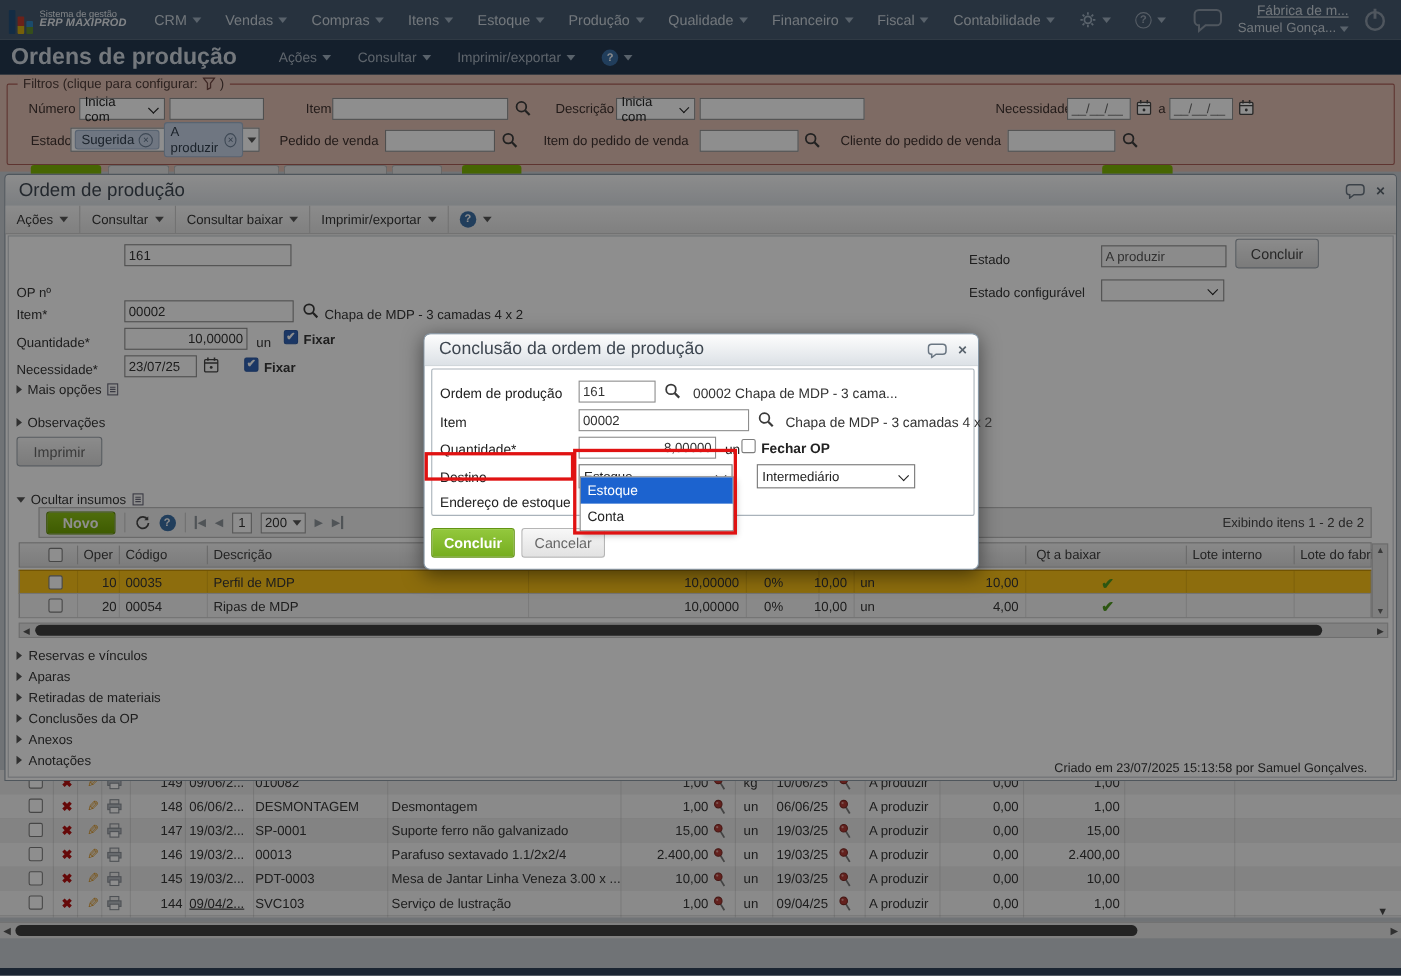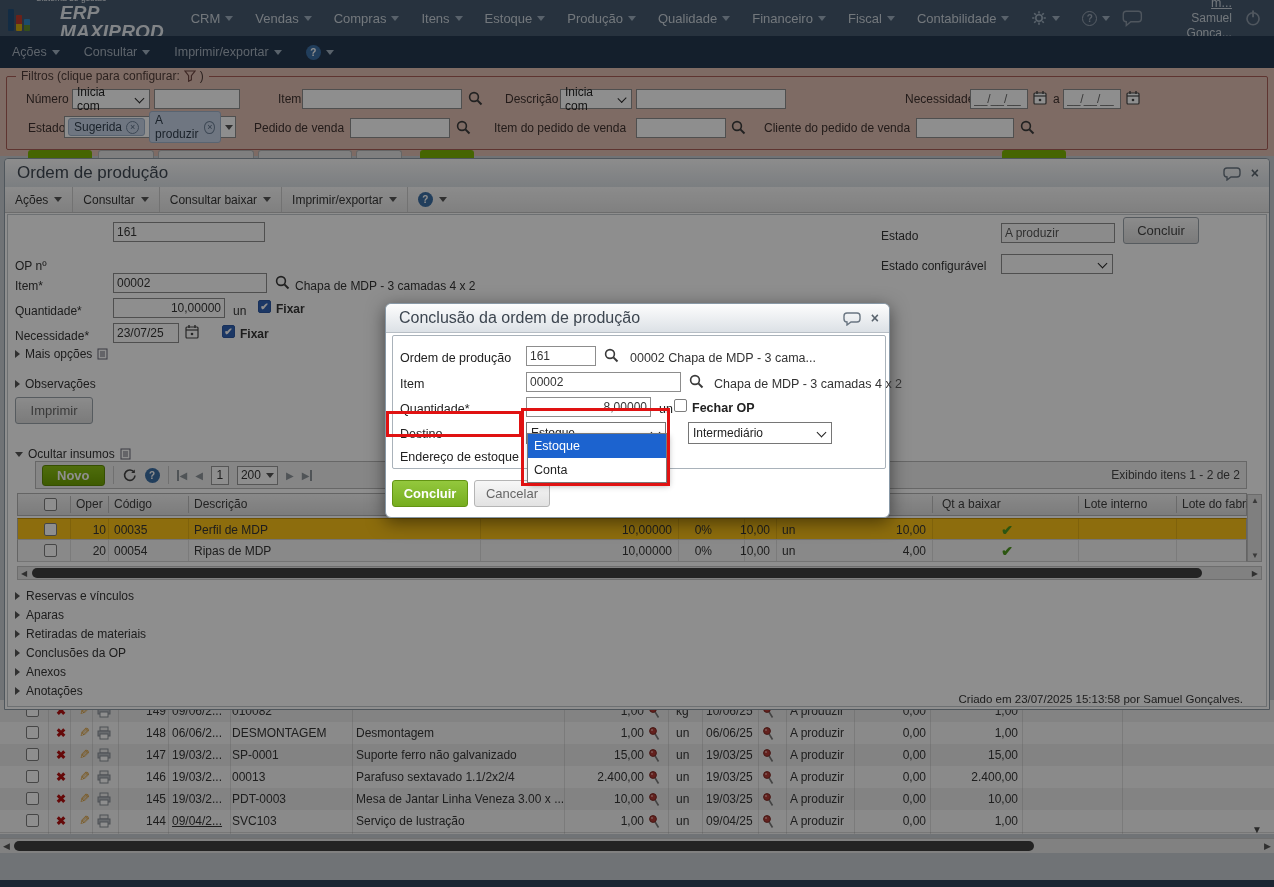--- a/index.html
+++ b/index.html
@@ -6,21 +6,21 @@
   #screen{position:relative;width:1274px;height:887px;overflow:hidden;
     font-family:"Liberation Sans",sans-serif;font-size:12px;color:#333;background:#c9ced3;}
   .abs{position:absolute;}
   
   #topnav{left:0;top:0;width:1274px;height:36px;background:#44586e;display:flex;align-items:center;}
   .logo{display:flex;align-items:center;gap:6px;padding:0 14px 0 8px;}
   .bars{display:flex;align-items:flex-end;gap:2px;height:26px;}
   .bars i{display:block;width:6px;border-radius:1px;}
   .logo-txt{line-height:1.05;color:#e8edf2;}
   .logo-txt .s1{font-size:8.5px;display:block;}
-  .logo-txt .s2{font-size:19px;font-weight:bold;font-style:italic;display:block;letter-spacing:.2px;margin-left:24px;}
+  .logo-txt .s2{font-size:10px;font-weight:bold;font-style:italic;display:block;letter-spacing:.2px;}
   .nav-item{display:flex;align-items:center;gap:5px;color:#cdd6de;font-size:13px;padding:0 11px;height:36px;cursor:default;}
   .tri{display:inline-block;width:0;height:0;border-left:4px solid transparent;border-right:4px solid transparent;border-top:5px solid #9fb0c0;}
   .tri.dark{border-top-color:#555;}
   #topnav-right{margin-left:auto;display:flex;align-items:center;gap:12px;padding-right:12px;}
   .userbox{text-align:right;color:#cdd6de;line-height:1.25;}
   .userbox .company{text-decoration:underline;font-size:12.5px;}
   .userbox .uname{font-size:12px;display:inline-block;}
   
   #pageheader{left:0;top:36px;width:1274px;height:32px;background:#22354d;display:flex;align-items:center;}
   #page-title{font-size:21px;font-weight:bold;color:#cfd8e0;margin:0 26px 0 10px;}
@@ -195,20 +195,21 @@
         </div>
       </div>
       <svg width="24" height="24" viewBox="0 0 24 24">
         <circle cx="12" cy="13" r="8" fill="none" stroke="#8d9aa8" stroke-width="2.2"></circle>
         <path d="M12 2 v9" stroke="#8d9aa8" stroke-width="2.6"></path>
       </svg>
     </div>
   </div>
 
   <div id="pageheader" class="abs">
+    <div id="page-title">Ordens de produção</div>
     <div id="ph-menus" style="display:flex;align-items:center;">
         <div class="ph-item">
           <span>Ações</span>
           <span class="tri"></span>
         </div>
         <div class="ph-item">
           <span>Consultar</span>
           <span class="tri"></span>
         </div>
         <div class="ph-item">

